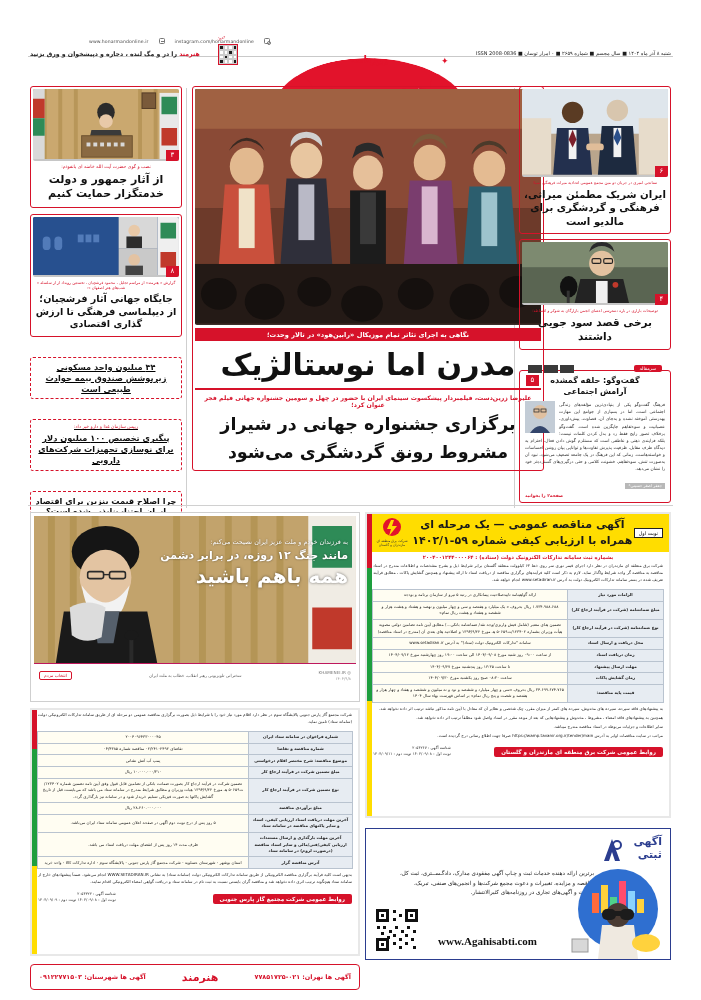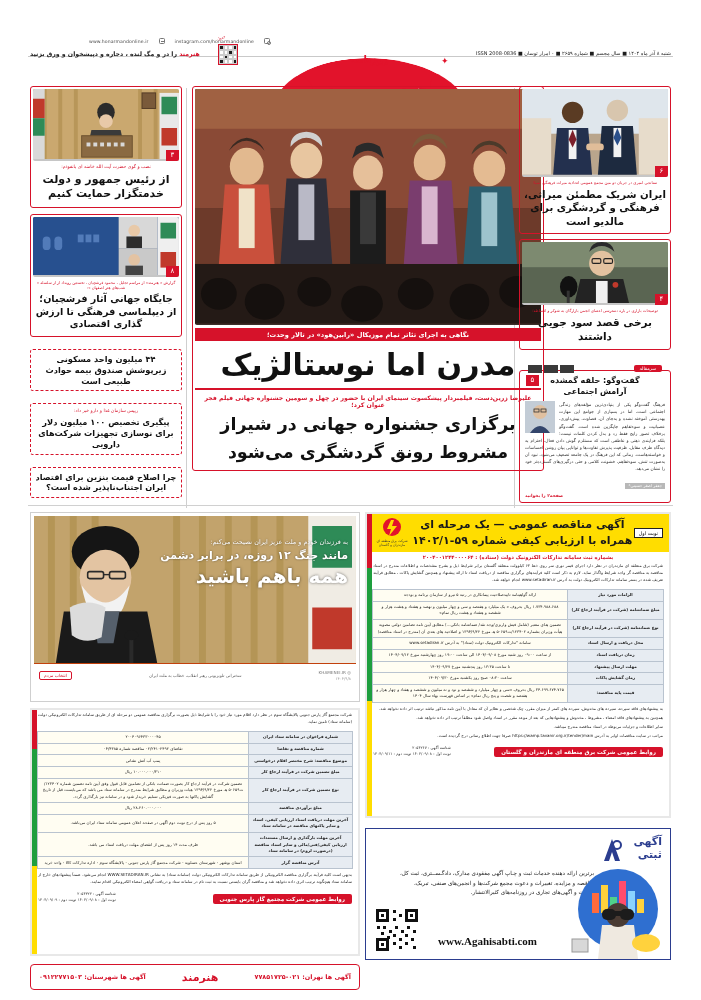--- a/index.html
+++ b/index.html
@@ -55,21 +55,21 @@
   .photo { background:#c6c6c6; position:relative; overflow:hidden; }
   .pnum { position:absolute; right:0; bottom:0; background:#d6122a; color:#fff;
     font-size:7px; width:13px; height:11px; line-height:11px; text-align:center; }
   .kicker { color:#d6122a; font-size:4.6px; line-height:1.45; text-align:center; direction:rtl; margin:3px 2px 2px; }
   .hl-title { color:#111; font-weight:bold; text-align:center; direction:rtl; line-height:1.32; }
 
   
   .col-left { position:absolute; left:30px; top:86px; width:152px; }
   .lbox { border:1.6px solid #d6122a; border-radius:3px; padding:2px; }
   .lphoto { height:72px; border-radius:2px; }
-  .dashed { border:1px dashed #d6122a; border-radius:3px; padding:4px 4px; margin-top:12px; }
+  .dashed { border:1px dashed #d6122a; border-radius:3px; padding:4px 4px; margin-top:20px;text-decoration:underline; }
   .dashed .hl-title { font-size:8.2px; }
 
   
   .col-center { position:absolute; left:192px; top:86px; width:352px; }
   .c-frame { border:1.8px solid #d6122a; border-radius:3px; padding:2px; }
   .c-photo { height:236px; background:#3b2e2a; border-radius:2px; position:relative; overflow:hidden; }
   .c-kicker-band { background:#d6122a; color:#fff; font-size:6.6px; font-weight:bold; text-align:center;
      padding:2.6px 4px; direction:rtl; margin-top:3px; }
   .c-main-hl { font-size:30px; font-weight:bold; color:#111; text-align:center; direction:rtl;
      padding:6px 2px 2px; letter-spacing:-.3px; }
@@ -88,21 +88,21 @@
   .ed-body { font-size:4.4px; color:#333; direction:rtl; text-align:justify; line-height:1.62; }
   .ed-avatar { float:left; width:30px; height:32px; background:#9aa7b5; margin:0 4px 2px 0; border-radius:2px; }
   .ed-author { font-size:4px; color:#fff; background:#b8b8b8; display:inline-block; padding:.5px 3px; margin-top:2px; }
   .ed-more { font-size:4.4px; color:#d6122a; direction:rtl; text-align:left; margin-top:2px; font-weight:bold; }
 
   
   .lower { position:absolute; left:0; top:512px; width:701px; height:488px; }
 
   
   .leader { position:absolute; left:30px; top:0; width:330px; height:190px; border:1px solid #cfcfcf; background:#fff; padding:3px; }
-  .leader-img { width:100%; height:148px; background:#c2410c; position:relative; overflow:hidden; }
+  .leader-img { width:100%; height:148px; background:#be185d; position:relative; overflow:hidden; }
   .leader-txt { position:absolute; right:8px; top:22px; width:190px; text-align:right; direction:rtl; color:#fff; }
   .leader-k { font-size:6.4px; text-shadow:0 0 2px rgba(0,0,0,.5); }
   .leader-h1 { font-size:11px; font-weight:bold; margin-top:3px; text-shadow:0 0 2px rgba(0,0,0,.55); }
   .leader-h2 { font-size:20px; font-weight:bold; margin-top:2px; text-shadow:0 0 3px rgba(0,0,0,.55); }
   .leader-foot { display:flex; justify-content:space-between; align-items:center; padding:6px 5px 0; }
   .leader-foot .tag { border:.8px solid #d6122a; color:#d6122a; font-size:4.4px; padding:1px 4px; border-radius:2px; }
   .leader-foot .cap { font-size:4.2px; color:#555; direction:rtl; }
   .leader-foot .site { font-size:4.2px; color:#777; }
 
   
@@ -232,21 +232,21 @@
               <rect x="62" y="55" width="4" height="4"></rect>
               <rect x="69" y="55" width="4" height="4"></rect>
               <rect x="76" y="55" width="4" height="4"></rect>
               <rect x="83" y="55" width="4" height="4"></rect>
               <rect x="90" y="55" width="4" height="4"></rect>
             </g>
         </svg>
         <div class="pnum">۳</div>
       </div>
       <div class="kicker">نصب و گوی حضرت آیت الله خامنه ای بانفوذم:</div>
-      <div class="hl-title" style="font-size:11px;padding:0 2px 3px;">از رئیس جمهور و دولت خدمتگزار حمایت کنیم</div>
+      <div class="hl-title" style="font-size:11px;padding:0 2px 3px;">از آثار جمهور و دولت خدمتگزار حمایت کنیم</div>
     </div>
 
     <div class="lbox" style="margin-top:6px;">
       <div class="photo lphoto" style="height:60px;">
         <svg class="imgph" viewBox="0 0 150 60" preserveAspectRatio="none">
           <rect width="150" height="60" fill="#1e3f73"></rect>
           <rect x="0" y="0" width="88" height="60" fill="#27508f"></rect>
           <g fill="#5d86c4" opacity=".8">
               <rect x="10" y="20" width="8" height="14" rx="4"></rect>
               <rect x="22" y="20" width="8" height="14" rx="4"></rect>

